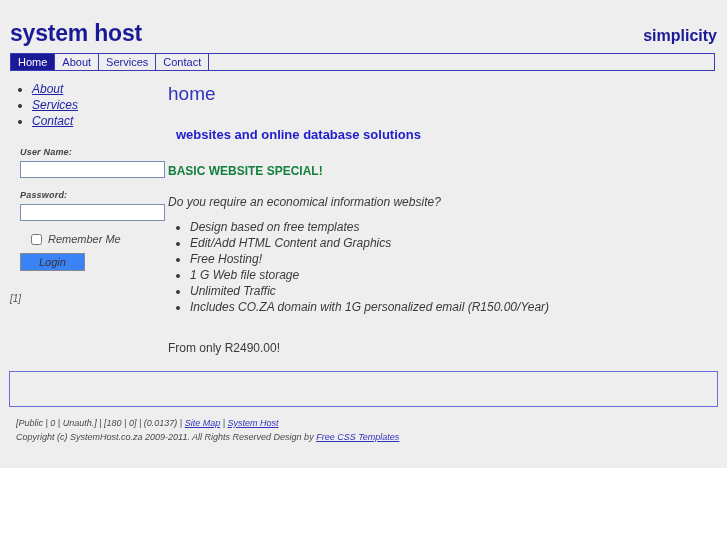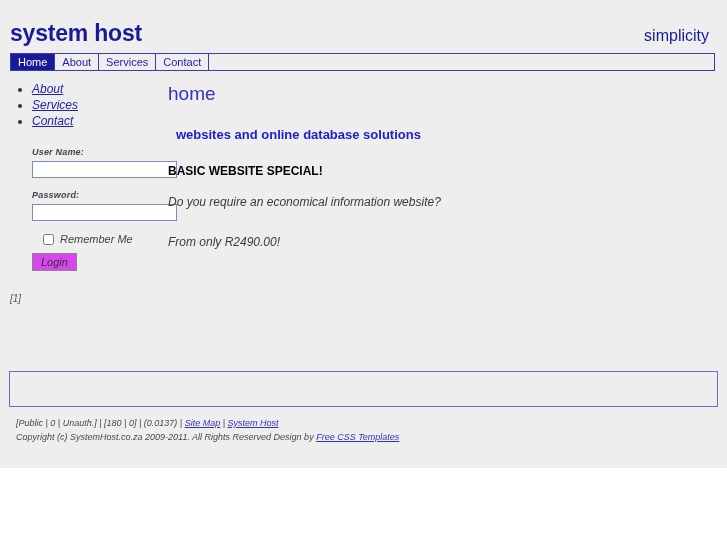--- a/index.html
+++ b/index.html
@@ -43,24 +43,24 @@
     top: 22px;
     font-size: 23px;
     font-weight: bold;
     color: #1a1a99;
     letter-spacing: -0.2px;
     line-height: 1;
     white-space: nowrap;
   }
   #tagline {
     position: absolute;
-    right: 18px;
+    right: 10px;
     top: 28px;
     font-size: 16px;
-    font-weight: normal;
+    font-weight: bold;
     color: #1a1a99;
     line-height: 1;
     white-space: nowrap;
   }
 
   
   #nav {
     position: absolute;
     left: 10px;
     top: 53px;
@@ -130,21 +130,21 @@
     color: #333;
   }
   #sidebar ul.links a {
     color: #2222aa;
     font-style: italic;
     text-decoration: underline;
     font-size: 12px;
   }
 
   #loginbox {
-    margin: 18px 0 0 32px;
+    margin: 18px 0 0 20px;
     width: 150px;
   }
   .field-label {
     font-size: 9px;
     font-weight: bold;
     font-style: italic;
     color: #444444;
     margin-bottom: 4px;
     letter-spacing: 0.2px;
   }
@@ -176,23 +176,23 @@
   .remember-row label {
     font-size: 11px;
     font-style: italic;
     color: #444;
   }
   #login-button {
     font-family: "Liberation Sans", sans-serif;
     font-size: 11px;
     font-style: italic;
     color: #333;
-    background: #d946ef;
+    background: #3b82f6;
     border: 1px solid #888888;
-    padding: 2px 8px;
+    padding: 2px 18px;
     cursor: pointer;
   }
   #pager {
     margin: 22px 0 0 10px;
     font-size: 10px;
     font-style: italic;
     color: #555555;
   }
 
   
@@ -206,21 +206,21 @@
   #content h2 {
     margin: 22px 0 0 8px;
     font-size: 13px;
     font-weight: bold;
     color: #2020cc;
   }
   #content h3 {
     margin: 22px 0 0 0;
     font-size: 12px;
     font-weight: bold;
-    color: #000000;
+    color: #15803d;
   }
   #content p.intro {
     margin: 17px 0 0 0;
     font-size: 12px;
     font-style: italic;
     color: #3a3a3a;
   }
   #content ul.features {
     margin: 10px 0 0 0;
     padding: 0 0 0 22px;
@@ -229,21 +229,20 @@
   #content ul.features li {
     font-size: 12px;
     font-style: italic;
     color: #3a3a3a;
     line-height: 16px;
     margin-bottom: 0;
   }
   #content p.price {
     margin: 26px 0 0 0;
     font-size: 12px;
-    font-style: italic;
     color: #3a3a3a;
   }
 
   
   #footer {
     position: absolute;
     left: 9px;
     top: 371px;
     width: 709px;
     height: 36px;
@@ -320,20 +319,28 @@
         </div>
 
         <div id="pager">[1]</div>
       </div>
 
       <div id="content">
         <h1>home</h1>
         <h2>websites and online database solutions</h2>
         <h3>BASIC WEBSITE SPECIAL!</h3>
         <p class="intro">Do you require an economical information website?</p>
+        <ul class="features">
+          <li>Design based on free templates</li>
+          <li>Edit/Add HTML Content and Graphics</li>
+          <li>Free Hosting!</li>
+          <li>1 G Web file storage</li>
+          <li>Unlimited Traffic</li>
+          <li>Includes CO.ZA domain with 1G personalized email (R150.00/Year)</li>
+        </ul>
         <p class="price">From only R2490.00!</p>
       </div>
     </div>
 
     <div id="footer">
       <div class="line first"><span>[Public | 0 | Unauth.] | [180 | 0] | (0.0137) | </span><a href="#">Site Map</a><span> | </span><a href="#">System Host</a></div>
       <div class="line"><span>Copyright (c) SystemHost.co.za 2009-2011. All Rights Reserved Design by </span><a href="#">Free CSS Templates</a></div>
     </div>
 
   </div>

